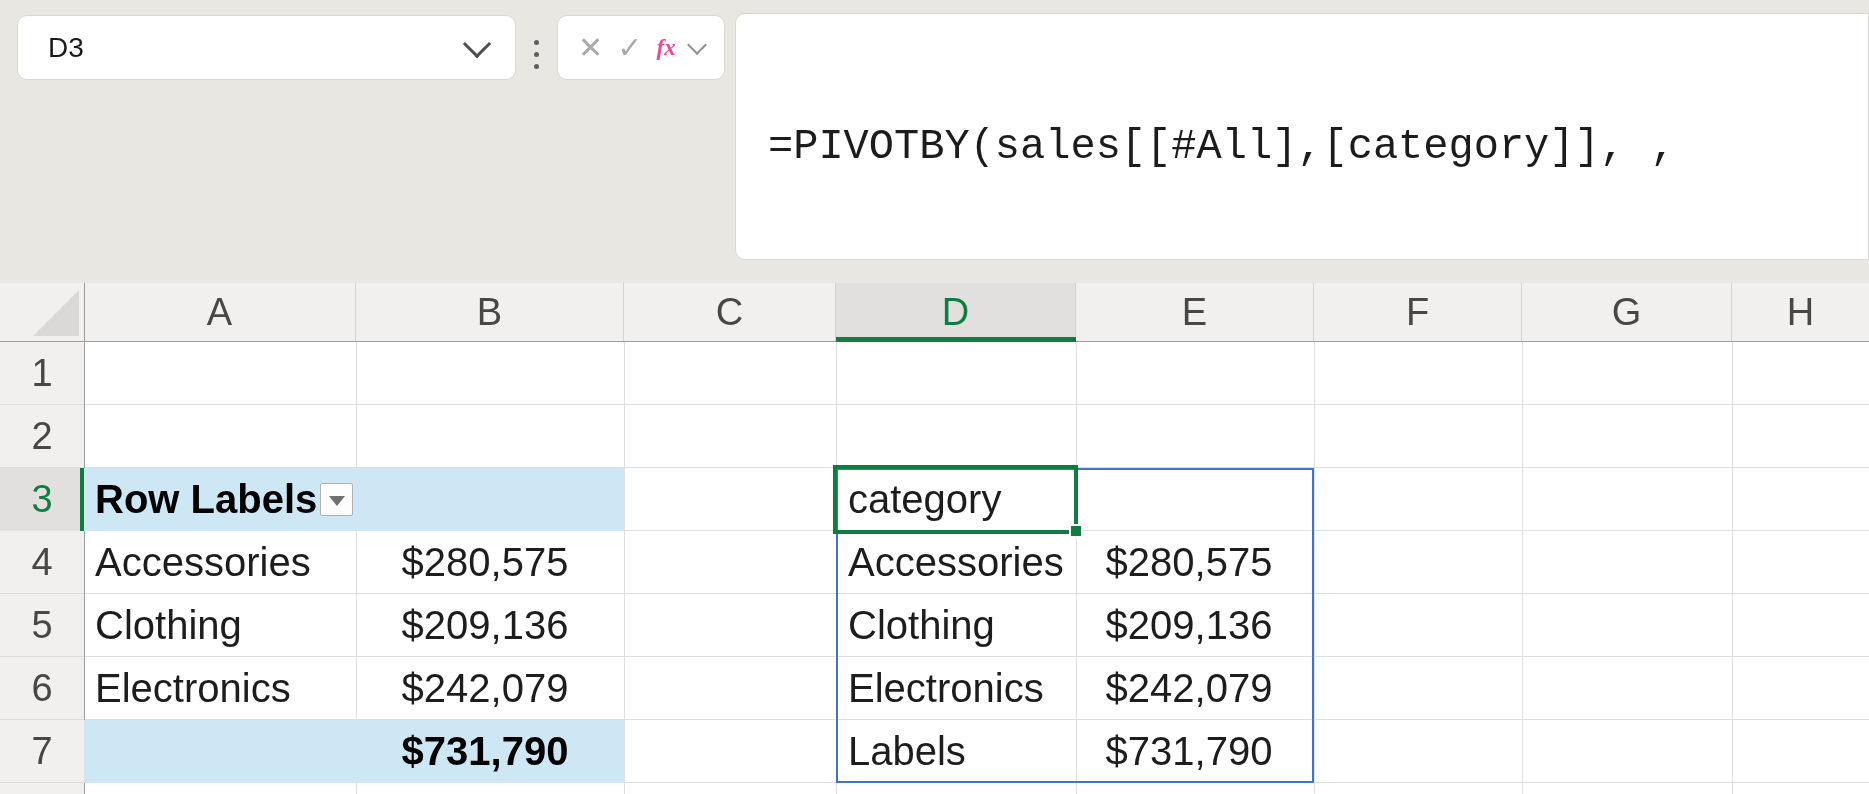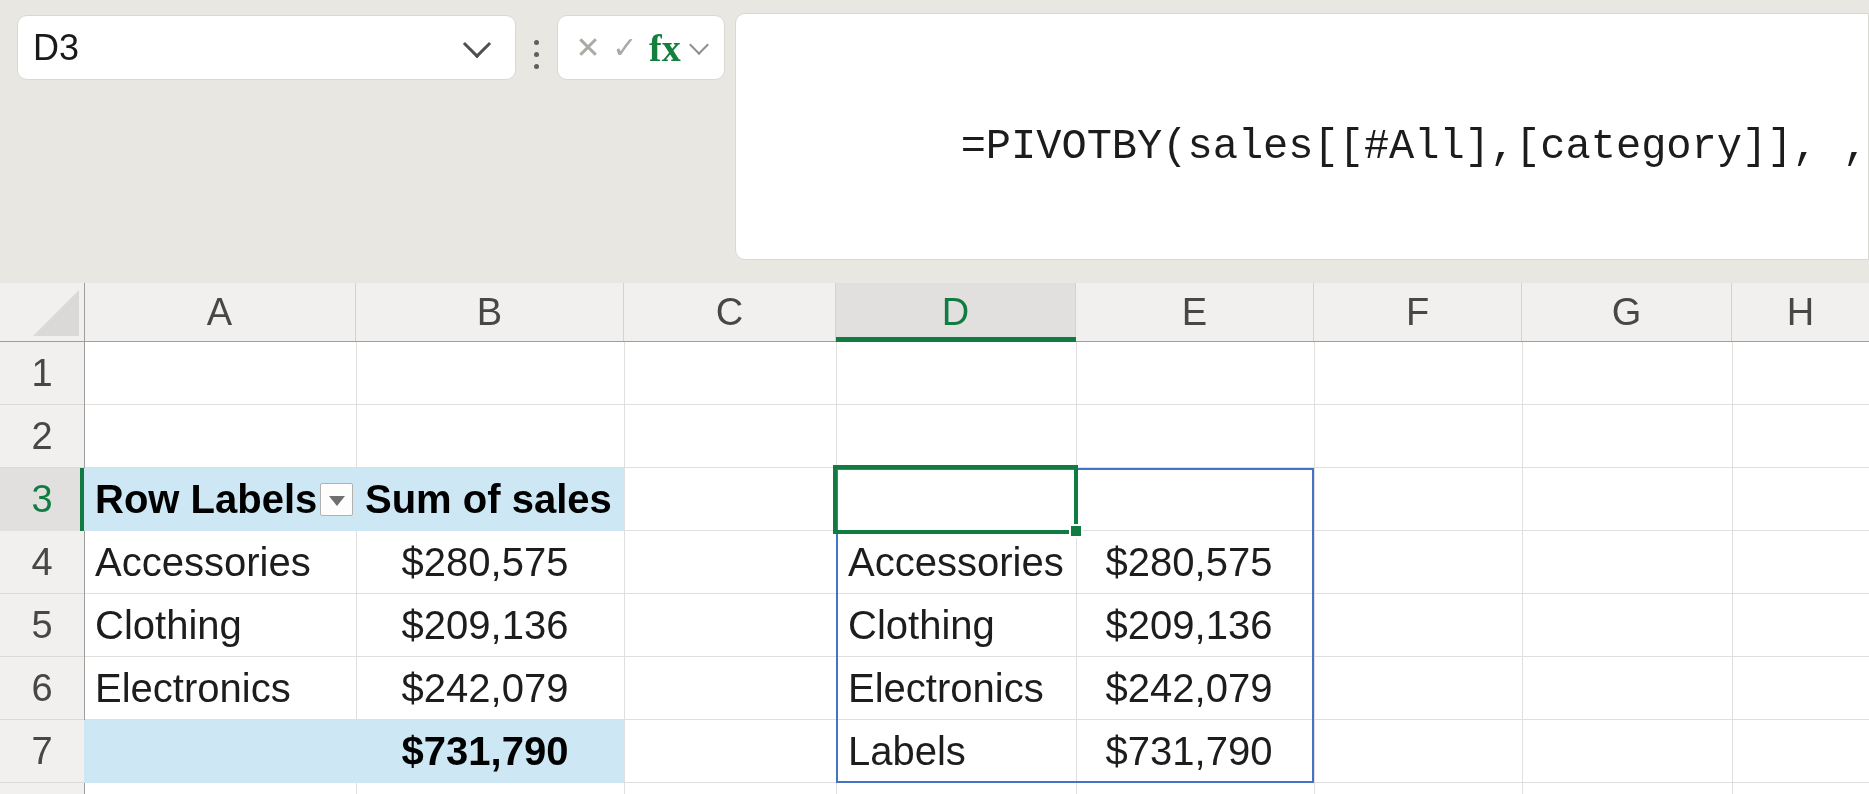--- a/index.html
+++ b/index.html
@@ -1,34 +1,34 @@
 <!DOCTYPE html>
 <html><head>
 <meta charset="utf-8">
 <style>
   html,body{margin:0;padding:0;background:#e9e7e2;}
   #app{position:relative;width:1869px;height:794px;overflow:hidden;background:#e9e7e2;
        font-family:"Liberation Sans",sans-serif;color:#1c1c1c;}
   
   .whitebox{position:absolute;background:#ffffff;border:1px solid #dad8d3;box-sizing:border-box;}
   .name-box{left:17px;top:15px;width:499px;height:65px;border-radius:10px;display:flex;align-items:center;}
-  .name-box-value{font-size:36px;color:#1a1a1a;padding-left:15px;flex:1;}
+  .name-box-value{font-size:28px;color:#1a1a1a;padding-left:30px;flex:1;}
   .chev{width:17px;height:17px;border-right:3px solid #4f4f4f;border-bottom:3px solid #4f4f4f;
         transform:rotate(45deg);margin-right:28px;margin-top:-8px;}
   .chev.small{width:12px;height:12px;border-width:2.5px;border-color:#8f8f8d;margin:0 0 6px 0;}
   .splitter{position:absolute;left:531px;top:40px;width:10px;display:flex;flex-direction:column;gap:7px;align-items:center;}
   .splitter i{width:5px;height:5px;border-radius:50%;background:#5f5f5d;}
   .fx-box{left:557px;top:15px;width:168px;height:65px;border-radius:10px;display:flex;align-items:center;
           justify-content:space-evenly;padding:0 6px;}
   .icon-dim{font-size:30px;color:#acaaa5;line-height:1;}
-  .fx-label{font-family:"Liberation Serif",serif;font-weight:600;font-size:38px;color:#15803d;line-height:1;}
+  .fx-label{font-family:"Liberation Serif",serif;font-style:italic;font-weight:600;font-size:23px;color:#ec4899;line-height:1;}
   .formula-bar{left:735px;top:13px;width:1134px;height:247px;border-radius:10px 0 0 10px;
                padding:6px 0 0 32px;font-family:"Liberation Mono",monospace;font-size:42px;
                color:#1c1c1c;white-space:pre;}
-  .formula-line{line-height:63px;text-align:right;}
+  .formula-line{line-height:63px;}
   
   .corner{position:absolute;left:0;top:283px;width:84px;height:59px;background:#f1f0ef;}
   .corner-tri{position:absolute;left:33px;top:7px;width:0;height:0;
               border-bottom:46px solid #dad9d7;border-left:46px solid transparent;}
   .colhdr{position:absolute;top:283px;height:59px;background:#f1f0ef;border-right:1px solid #d3d2d1;
           box-sizing:border-box;display:flex;align-items:center;justify-content:center;
           font-size:38px;color:#474747;}
   .colhdr.sel{background:#e1e0df;color:#107C41;}
   .col-underline{position:absolute;left:836px;top:337px;width:240px;height:5px;background:#107C41;}
   .rowhdr-strip{position:absolute;left:0;top:342px;width:84px;height:452px;background:#f1f0ef;
@@ -122,32 +122,32 @@
   <div class="col-underline"></div>
   <div class="row-bar"></div>
 
   <div class="fill-blue" style="top:468px;"></div>
   <div class="fill-blue" style="top:720px;"></div>
 
   <div class="cell b" style="left:84px;top:468px;width:272px;padding-left:11px;">Row Labels</div>
   <div class="filter-btn">
     <div class="filter-tri"></div>
   </div>
-  <div class="cell b" style="left:356px;top:468px;width:268px;padding-left:9px;">Sum of sales</div>
 
   <div class="cell" style="left:84px;top:531px;width:272px;padding-left:11px;">Accessories</div>
   <div class="cell num" style="left:356px;top:531px;width:268px;padding-right:10px;">$280,575</div>
   <div class="cell" style="left:84px;top:594px;width:272px;padding-left:11px;">Clothing</div>
   <div class="cell num" style="left:356px;top:594px;width:268px;padding-right:10px;">$209,136</div>
   <div class="cell" style="left:84px;top:657px;width:272px;padding-left:11px;">Electronics</div>
   <div class="cell num" style="left:356px;top:657px;width:268px;padding-right:10px;">$242,079</div>
   <div class="cell b num" style="left:356px;top:720px;width:268px;padding-right:10px;">$731,790</div>
 
   <div class="spill-border"></div>
 
+  <div class="cell" style="left:848px;top:468px;width:224px;">category</div>
 
   <div class="cell" style="left:848px;top:531px;width:224px;">Accessories</div>
   <div class="cell num" style="left:1076px;top:531px;width:226px;">$280,575</div>
   <div class="cell" style="left:848px;top:594px;width:224px;">Clothing</div>
   <div class="cell num" style="left:1076px;top:594px;width:226px;">$209,136</div>
   <div class="cell" style="left:848px;top:657px;width:224px;">Electronics</div>
   <div class="cell num" style="left:1076px;top:657px;width:226px;">$242,079</div>
   <div class="cell" style="left:848px;top:720px;width:224px;">Labels</div>
   <div class="cell num" style="left:1076px;top:720px;width:226px;">$731,790</div>
 

